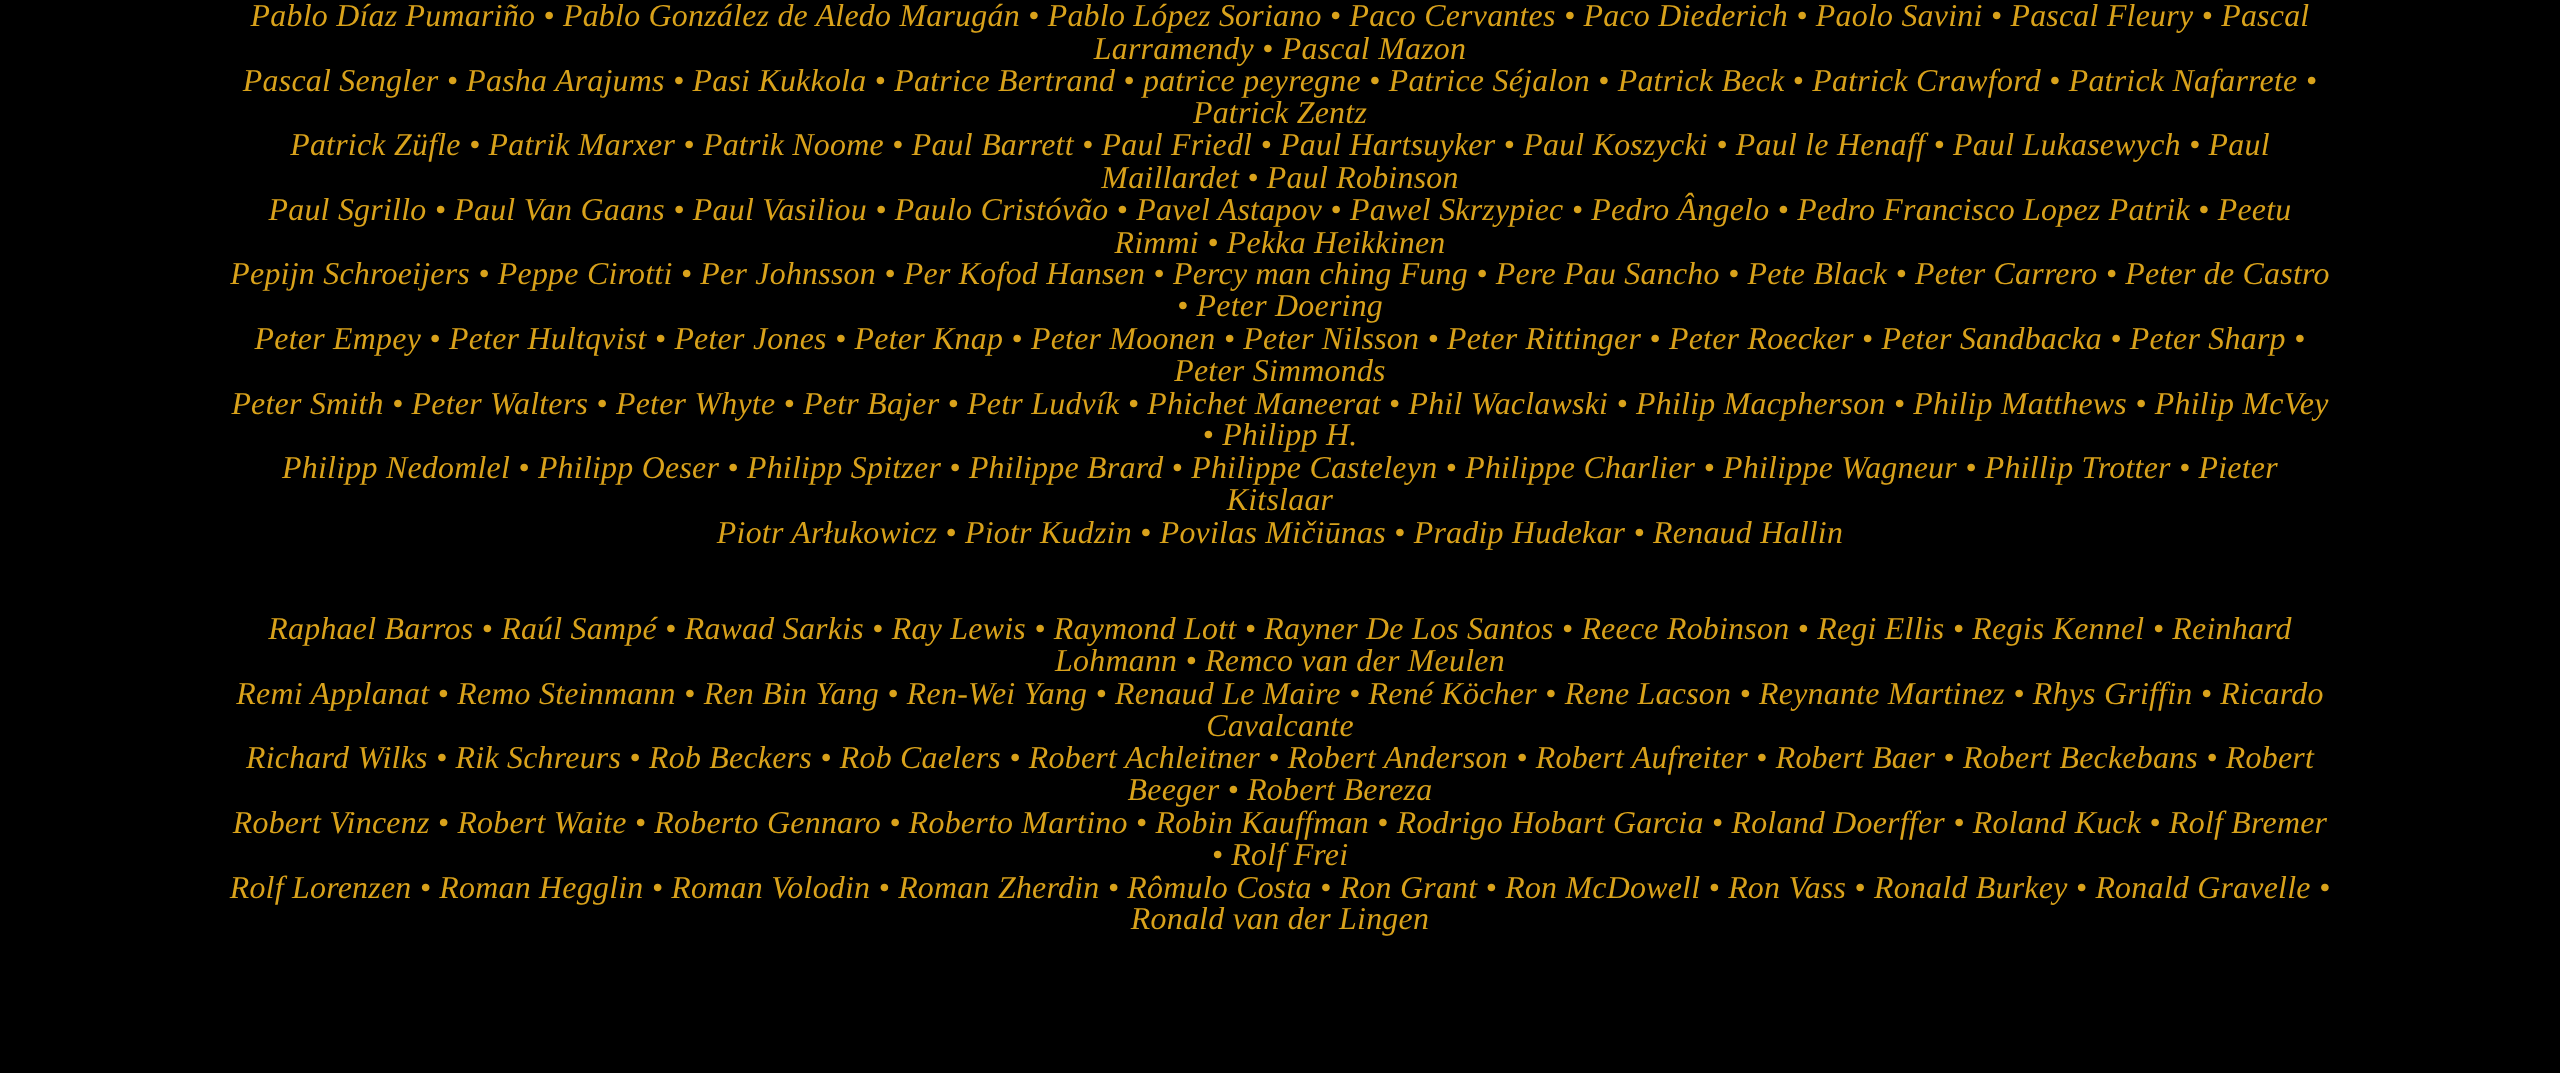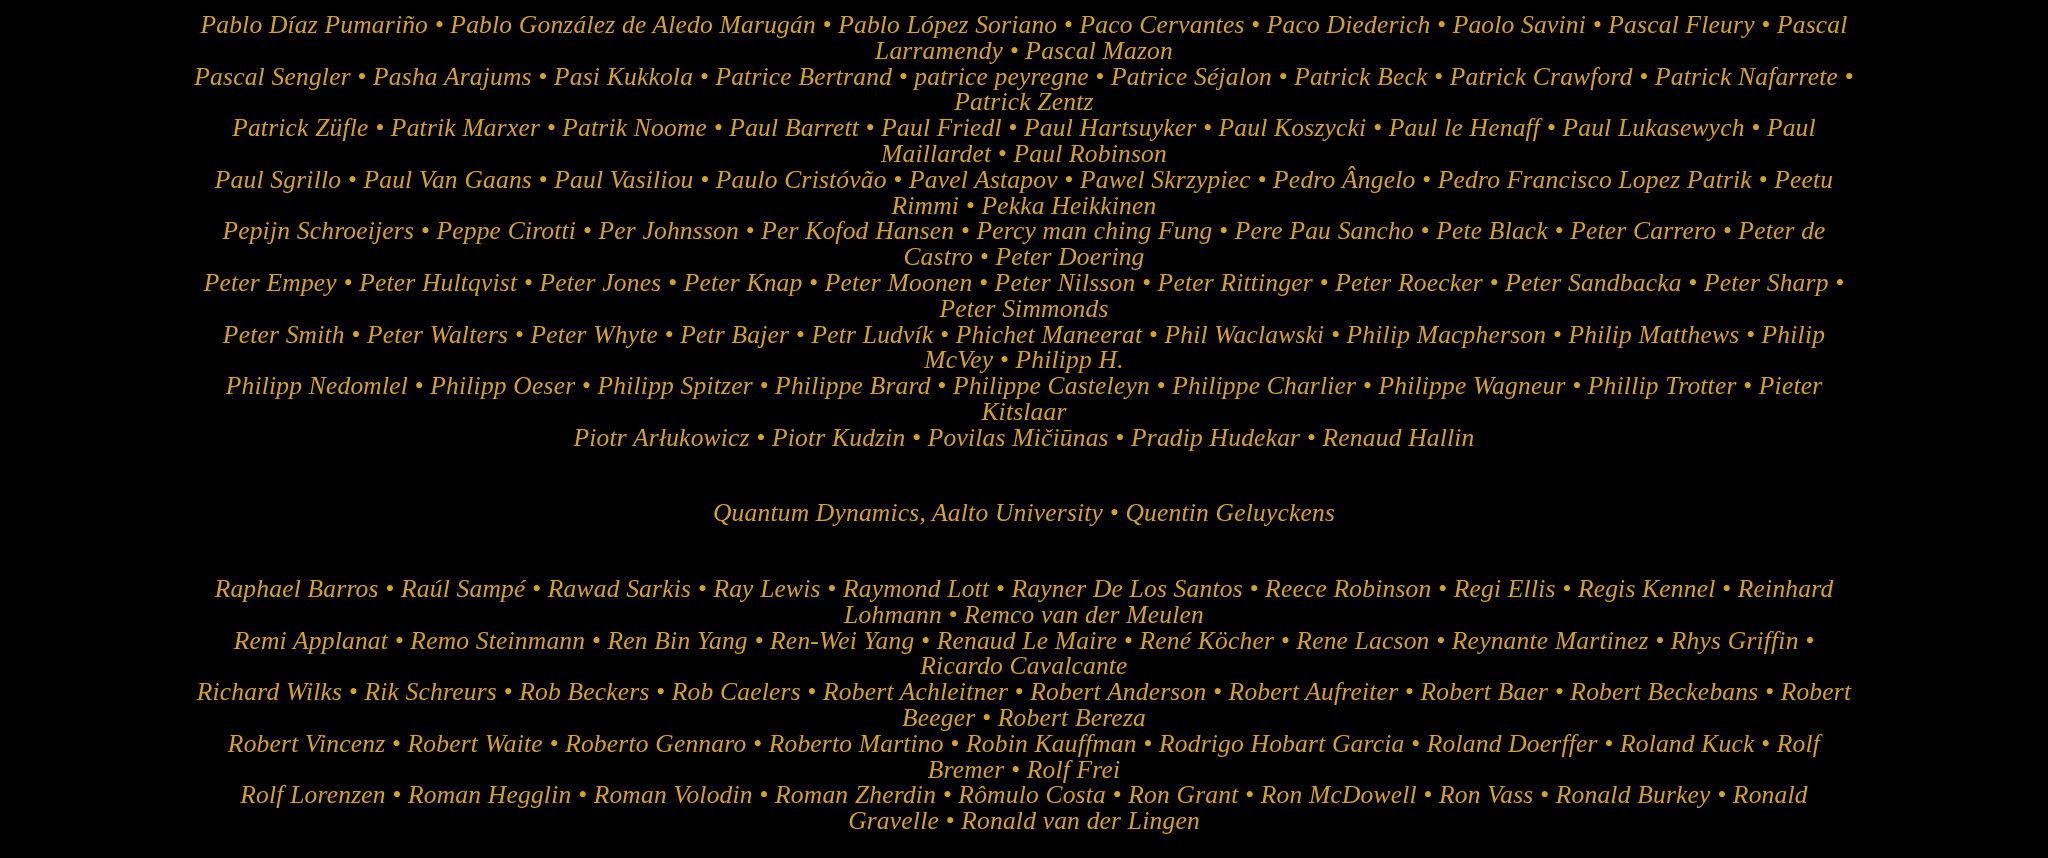--- a/index.html
+++ b/index.html
@@ -18,21 +18,21 @@
     box-sizing: border-box;
     padding: 0 180px;
     color: #d9a21b;
     font-style: italic;
     font-size: 25.5px;
     line-height: 25.8px;
     text-align: center;
     letter-spacing: 0.2px;
   }
   .block {
-    margin: 12px;
+    margin: 0;
   }
   .block p {
     margin: 0;
     padding: 0;
   }
   .gap {
     height: 25.8px;
   }
 </style>
 </head>
@@ -46,23 +46,20 @@
     <p>Paul Sgrillo • Paul Van Gaans • Paul Vasiliou • Paulo Cristóvão • Pavel Astapov • Pawel Skrzypiec • Pedro Ângelo • Pedro Francisco Lopez Patrik • Peetu Rimmi • Pekka Heikkinen</p>
     <p>Pepijn Schroeijers • Peppe Cirotti • Per Johnsson • Per Kofod Hansen • Percy man ching Fung • Pere Pau Sancho • Pete Black • Peter Carrero • Peter de Castro • Peter Doering</p>
     <p>Peter Empey • Peter Hultqvist • Peter Jones • Peter Knap • Peter Moonen • Peter Nilsson • Peter Rittinger • Peter Roecker • Peter Sandbacka • Peter Sharp • Peter Simmonds</p>
     <p>Peter Smith • Peter Walters • Peter Whyte • Petr Bajer • Petr Ludvík • Phichet Maneerat • Phil Waclawski • Philip Macpherson • Philip Matthews • Philip McVey • Philipp H.</p>
     <p>Philipp Nedomlel • Philipp Oeser • Philipp Spitzer • Philippe Brard • Philippe Casteleyn • Philippe Charlier • Philippe Wagneur • Phillip Trotter • Pieter Kitslaar</p>
     <p>Piotr Arłukowicz • Piotr Kudzin • Povilas Mičiūnas • Pradip Hudekar • Renaud Hallin</p>
   </div>
 
   <div class="gap"></div>
 
-  <div class="block">
-    <p>Quantum Dynamics, Aalto University • Quentin Geluyckens</p>
-  </div>
 
   <div class="gap"></div>
 
   <div class="block">
     <p>Raphael Barros • Raúl Sampé • Rawad Sarkis • Ray Lewis • Raymond Lott • Rayner De Los Santos • Reece Robinson • Regi Ellis • Regis Kennel • Reinhard Lohmann • Remco van der Meulen</p>
     <p>Remi Applanat • Remo Steinmann • Ren Bin Yang • Ren-Wei Yang • Renaud Le Maire • René Köcher • Rene Lacson • Reynante Martinez • Rhys Griffin • Ricardo Cavalcante</p>
     <p>Richard Wilks • Rik Schreurs • Rob Beckers • Rob Caelers • Robert Achleitner • Robert Anderson • Robert Aufreiter • Robert Baer • Robert Beckebans • Robert Beeger • Robert Bereza</p>
     <p>Robert Vincenz • Robert Waite • Roberto Gennaro • Roberto Martino • Robin Kauffman • Rodrigo Hobart Garcia • Roland Doerffer • Roland Kuck • Rolf Bremer • Rolf Frei</p>
     <p>Rolf Lorenzen • Roman Hegglin • Roman Volodin • Roman Zherdin • Rômulo Costa • Ron Grant • Ron McDowell • Ron Vass • Ronald Burkey • Ronald Gravelle • Ronald van der Lingen</p>
 

